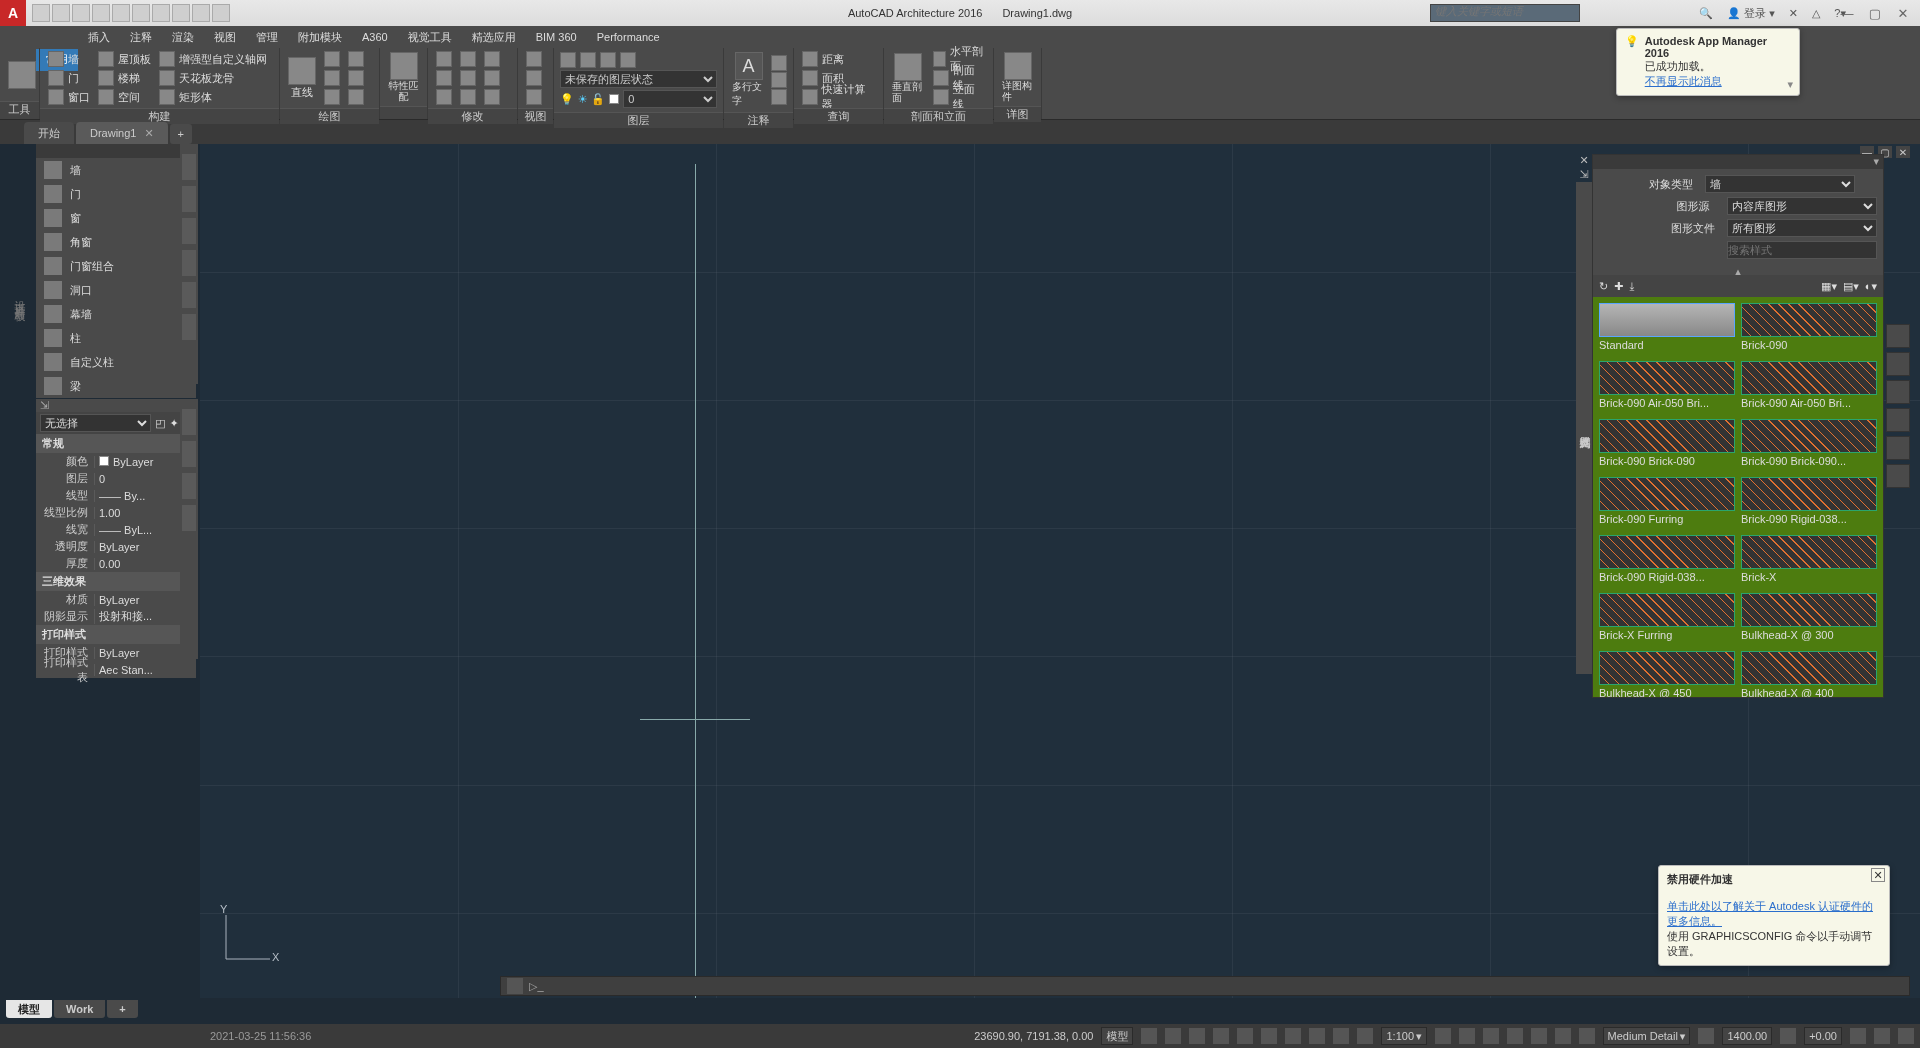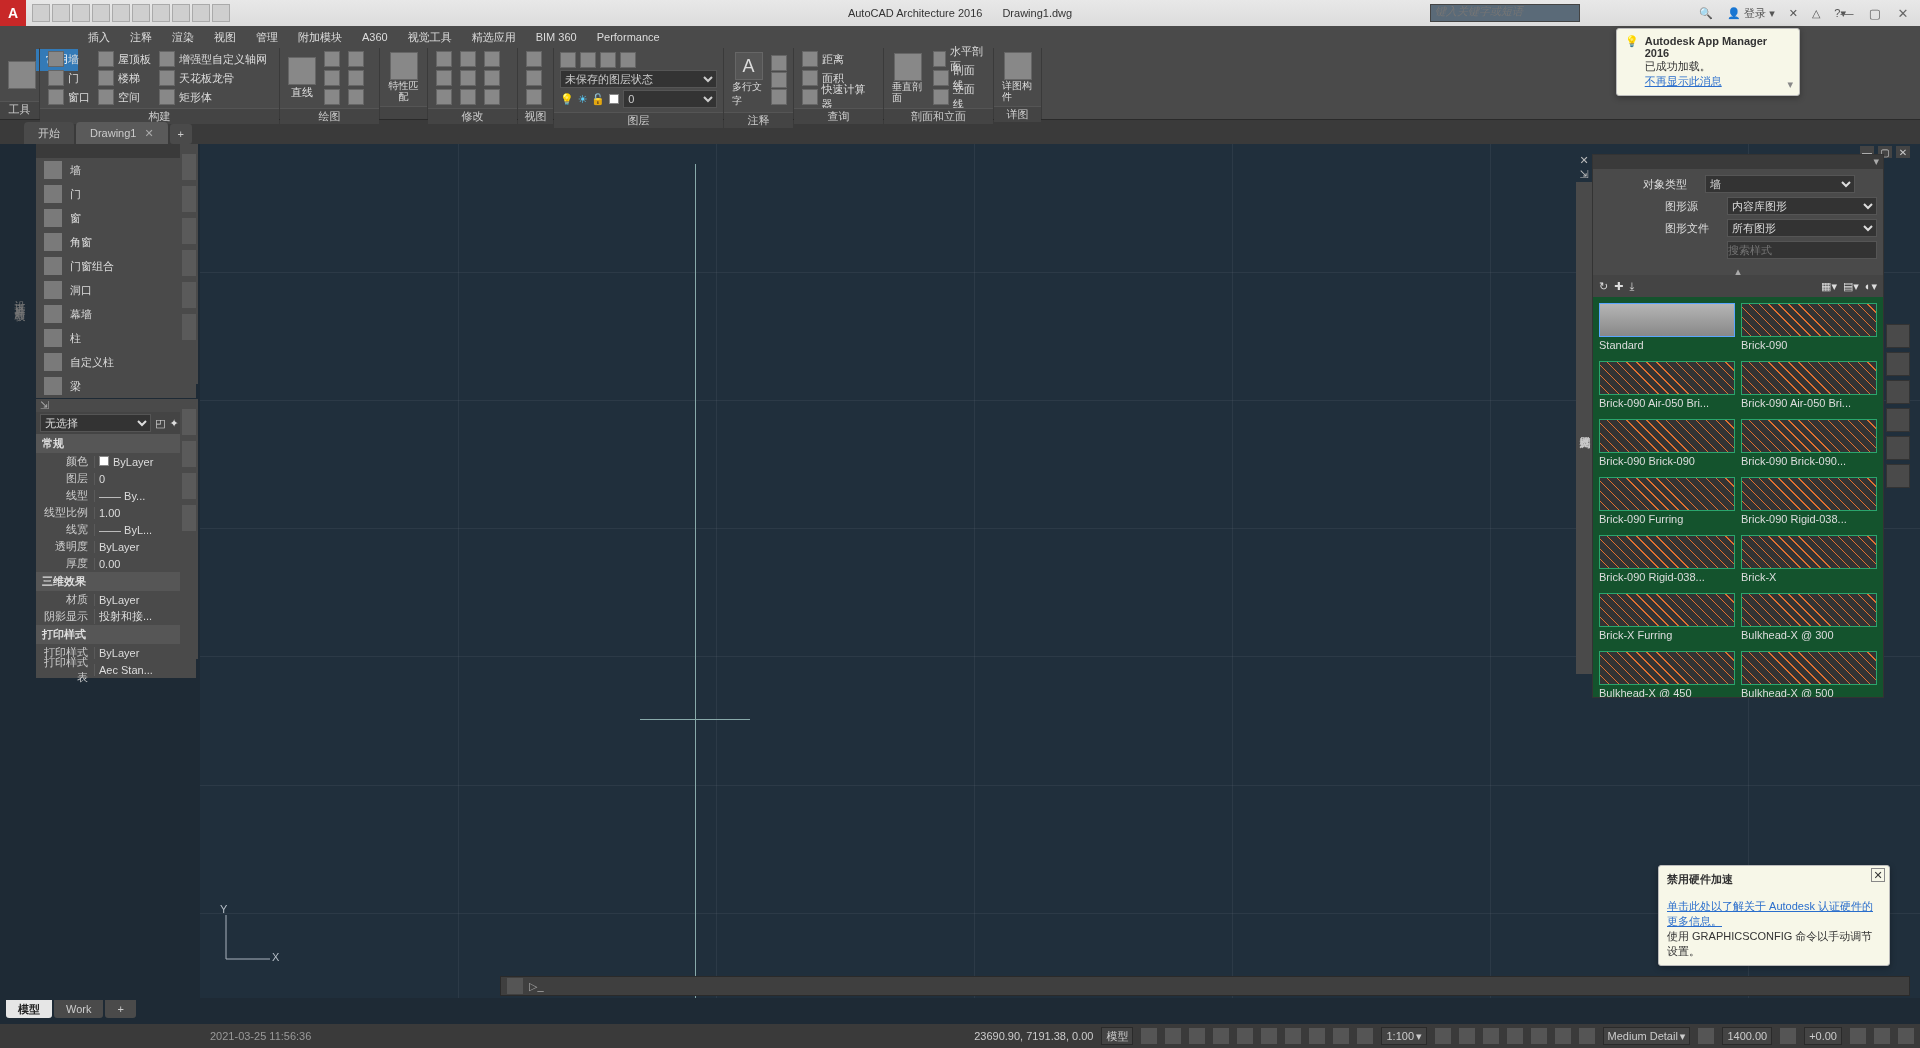--- a/index.html
+++ b/index.html
@@ -74,24 +74,24 @@
 
 
 .rightstrip { position:absolute; left: 180px; top:0; width:18px; background:#4a4a4a; display:flex; flex-direction:column; gap:6px; padding-top:10px; align-items:center; }
 .rightstrip .sbtn { width:14px; height:26px; background:#5a5a5a; }
 
 
 .stylebrowser { position: absolute; right: 36px; top: 10px; width: 292px; background: #4a4a4a; color: #ddd; border: 1px solid #333; }
 .stylebrowser .sb-head { height: 14px; background: #3a3a3a; display:flex; justify-content:flex-end; padding-right:4px; gap:4px; color:#aaa; font-size:10px; }
 .stylebrowser .sb-filters { padding: 4px 6px; }
 .stylebrowser .sb-row { display:flex; align-items:center; height:22px; gap:6px; justify-content:flex-end; }
-.stylebrowser .sb-row label { width: 56px; text-align:left; }
+.stylebrowser .sb-row label { width: 56px; text-align:center; }
 .stylebrowser .sb-row select, .stylebrowser .sb-row input { width: 150px; background:#333; color:#ddd; border:1px solid #555; height:18px; font-size:11px; }
 .stylebrowser .sb-toolbar { height: 22px; background:#444; display:flex; align-items:center; justify-content:space-between; padding:0 6px; }
-.stylebrowser .sb-grid { display:grid; grid-template-columns: 1fr 1fr; gap: 6px; padding: 6px; background:#14532d; max-height: 400px; overflow:hidden; }
+.stylebrowser .sb-grid { display:grid; grid-template-columns: 1fr 1fr; gap: 6px; padding: 6px; background:#4d7c0f; max-height: 400px; overflow:hidden; }
 .stylebrowser .cell { display:flex; flex-direction:column; }
 .stylebrowser .cell .thumb { height: 34px; background:#333; border:1px solid #2aa56d; position:relative; overflow:hidden; }
 .stylebrowser .cell.std .thumb { background: linear-gradient(#b5b5b5,#888); border:1px solid #5aa5ff; }
 .stylebrowser .cell .thumb .hatch { position:absolute; inset:0; background: repeating-linear-gradient(45deg, transparent 0 6px, #e07030 6px 7px); }
 .stylebrowser .cell .label { height: 18px; color:#ddd; font-size:11px; overflow:hidden; white-space:nowrap; text-overflow:ellipsis; padding-top:2px; }
 .sb-side { position:absolute; right: 328px; top: 10px; width: 16px; height: 520px; display:flex; flex-direction:column; }
 .sb-side .x { height: 14px; color:#bbb; text-align:center; font-size:11px; }
 .sb-side .tab { flex:1; writing-mode: vertical-rl; background:#4a4a4a; color:#ccc; text-align:center; padding:4px 0; }
 
 
@@ -117,21 +117,21 @@
 .notif2 a { color:#2a6ecc; text-decoration:underline; cursor:pointer; }
 .notif2 .nx { position:absolute; right:4px; top:2px; border:1px solid #888; width:14px; height:14px; text-align:center; line-height:12px; cursor:pointer; }
 
 
 .cmdline { position:absolute; left: 300px; right: 10px; bottom: 2px; height: 20px; background:#3f3f3f; display:flex; align-items:center; gap:6px; padding:0 6px; border:1px solid #2a2a2a; }
 .cmdline .ci { width:16px; height:16px; background:#555; }
 .cmdline input { flex:1; background:transparent; border:none; color:#aaa; font-style:italic; font-size:11px; }
 
 
 .bottomtabs { position:absolute; left:6px; bottom: 0; height: 18px; display:flex; gap:2px; }
-.bottomtabs .btab { padding: 0 12px; background:#4a4a4a; color:#ccc; height:18px; display:flex; align-items:center; border-radius: 0 0 3px 3px; cursor:pointer; }
+.bottomtabs .btab { padding: 0 12px; background:#4a4a4a; color:#ccc; height:18px; display:flex; align-items:center; border-radius: 0 0 3px 3px; cursor:pointer;font-weight:bold; }
 .bottomtabs .btab.active { background:#e6e6e6; color:#222; font-weight:bold; }
 
 
 .statusbar { position:absolute; left:0; right:0; bottom:0; height:24px; background:#3a3a3a; color:#ccc; display:flex; align-items:center; padding:5px 6px; gap:8px; font-size:11px; }
 .statusbar .sp { flex:1; }
 .statusbar .sbtn { height:18px; padding:0 4px; background:#444; border:1px solid #2a2a2a; display:flex; align-items:center; gap:2px; }
 .statusbar .sicon { width:16px; height:16px; background:#555; }
 .statusbar .dt { color:#999; position:absolute; left:210px; }
 </style>
 </head>
@@ -621,21 +621,21 @@
           <div class="cell">
             <div class="thumb">
               <div class="hatch"></div>
             </div>
             <div class="label">Bulkhead-X @ 450</div>
           </div>
           <div class="cell">
             <div class="thumb">
               <div class="hatch"></div>
             </div>
-            <div class="label">Bulkhead-X @ 500</div>
+            <div class="label">Bulkhead-X @ 400</div>
           </div>
         </div>
     </div>
 
     <div class="cmdline">
       <div class="ci"></div>
       <span style="color:#aaa">▷_</span>
     </div>
 
     <div class="notif2">

